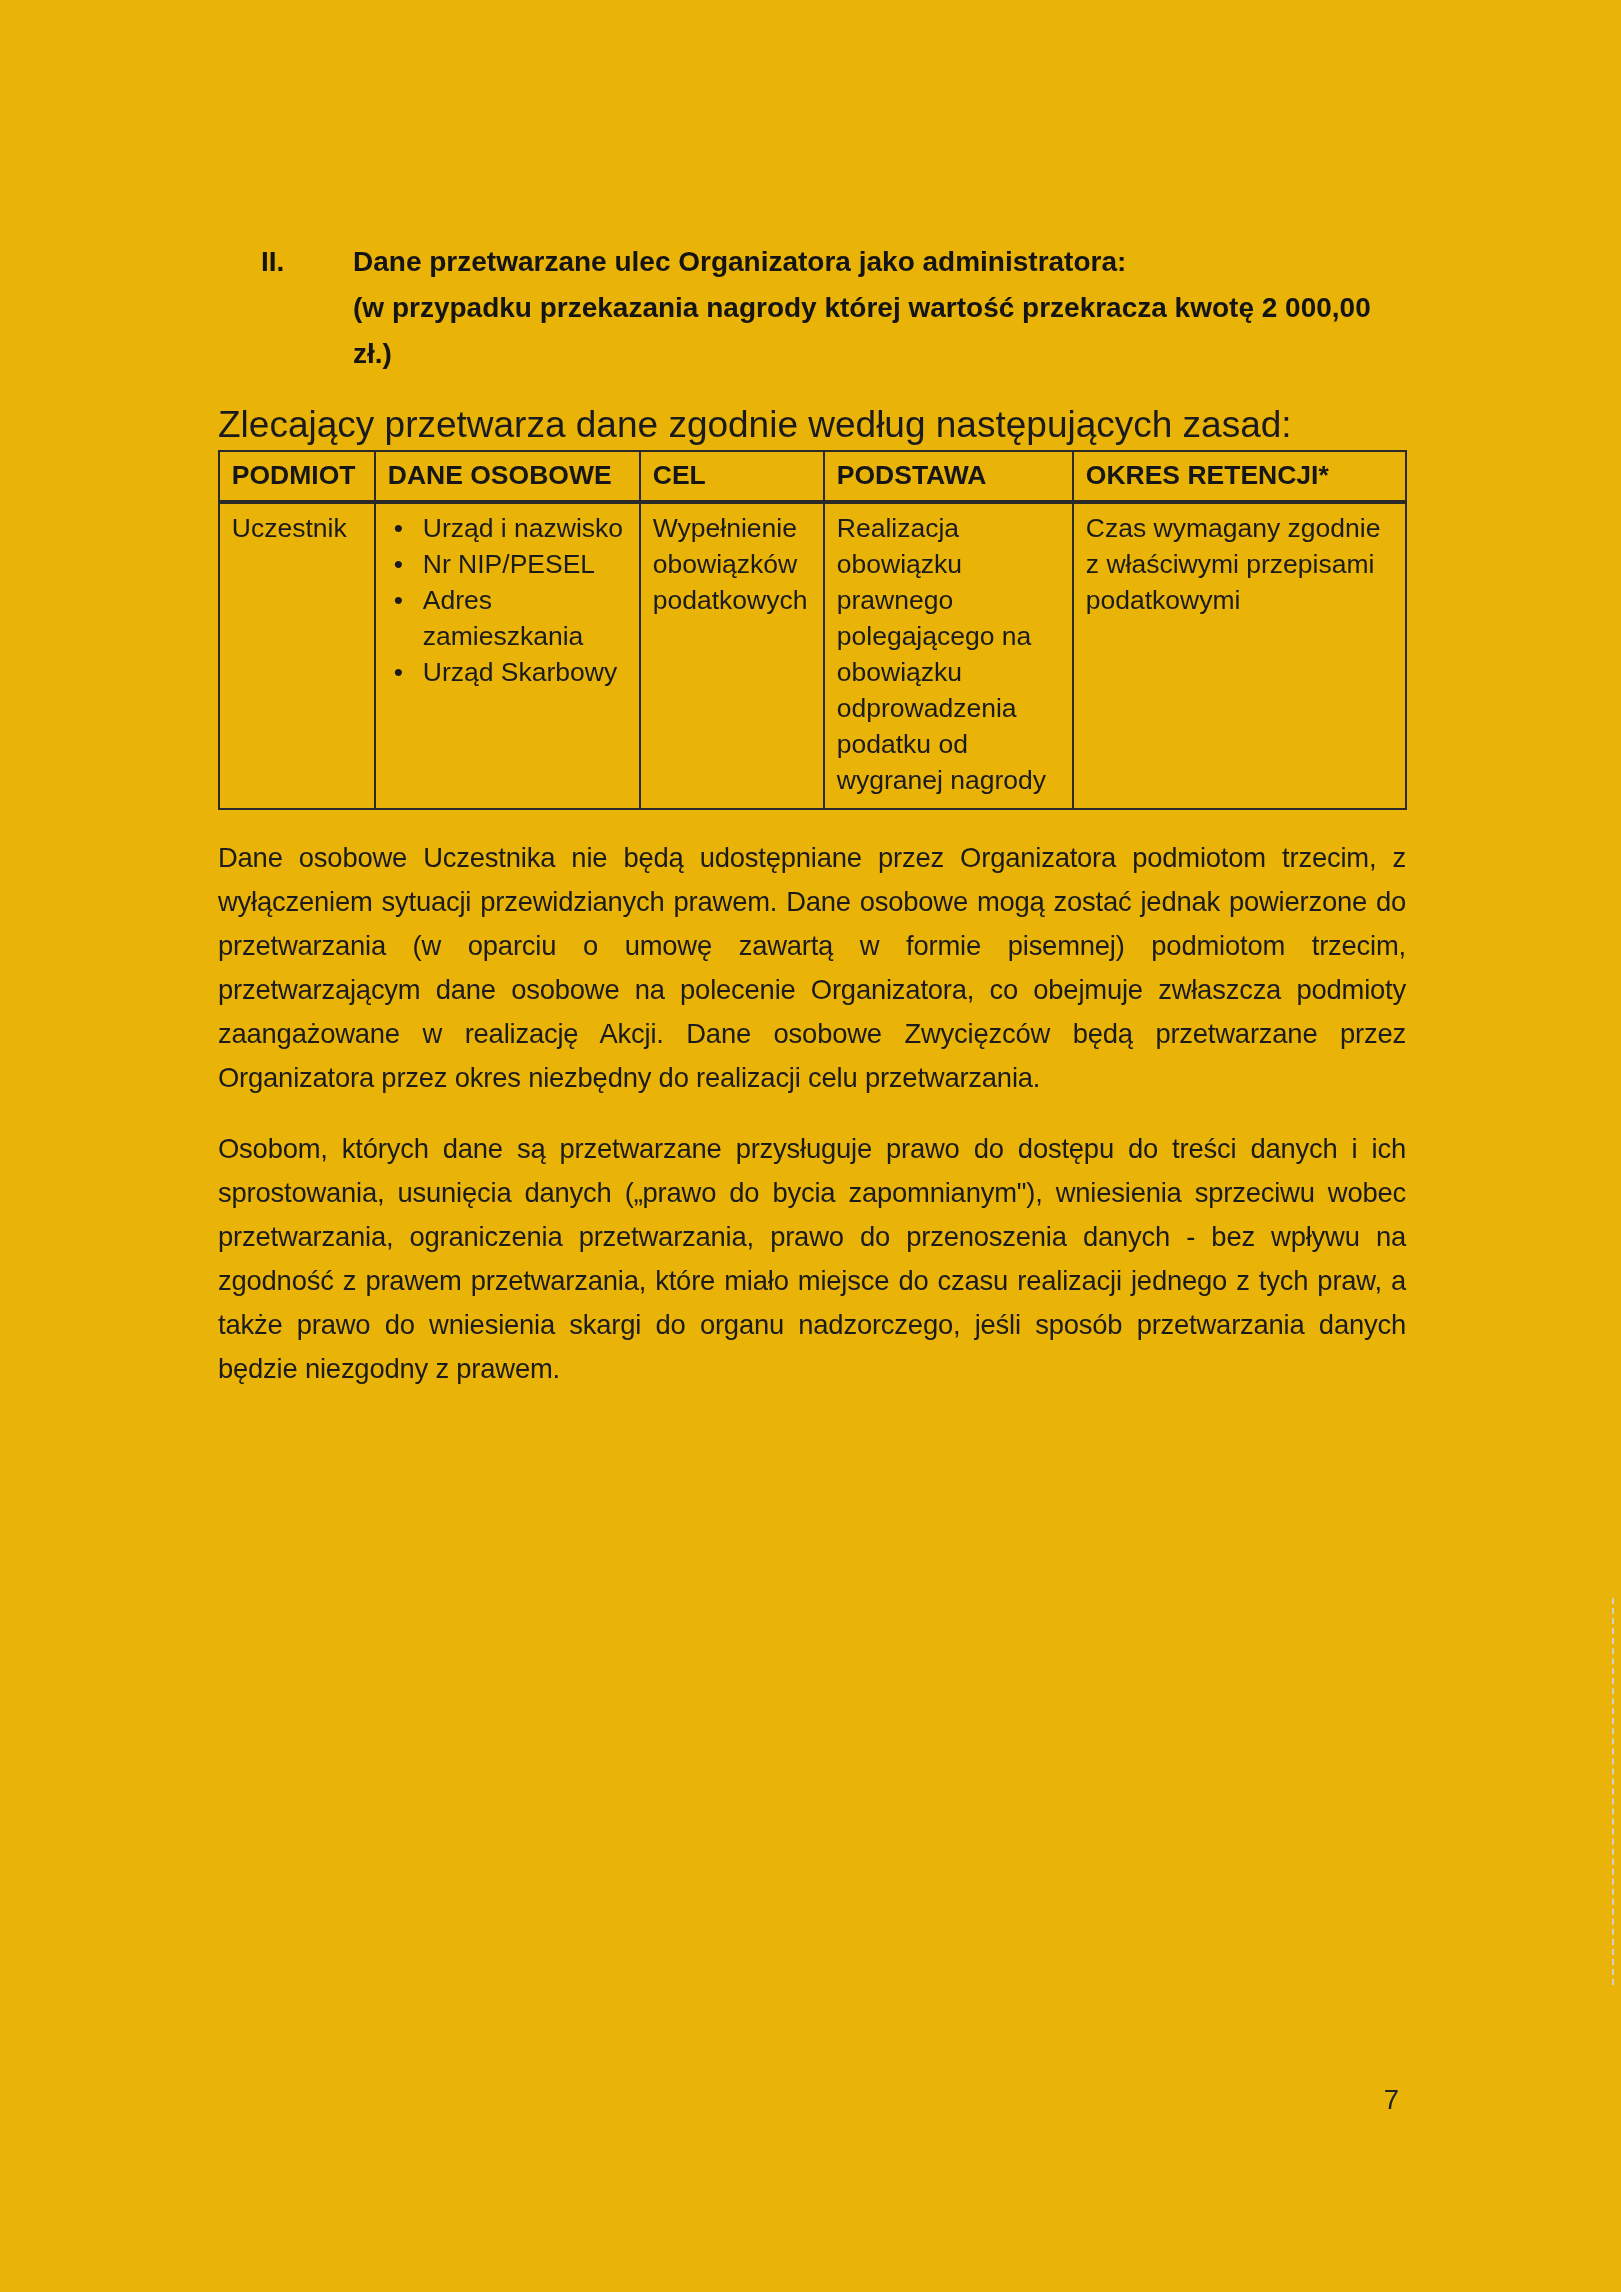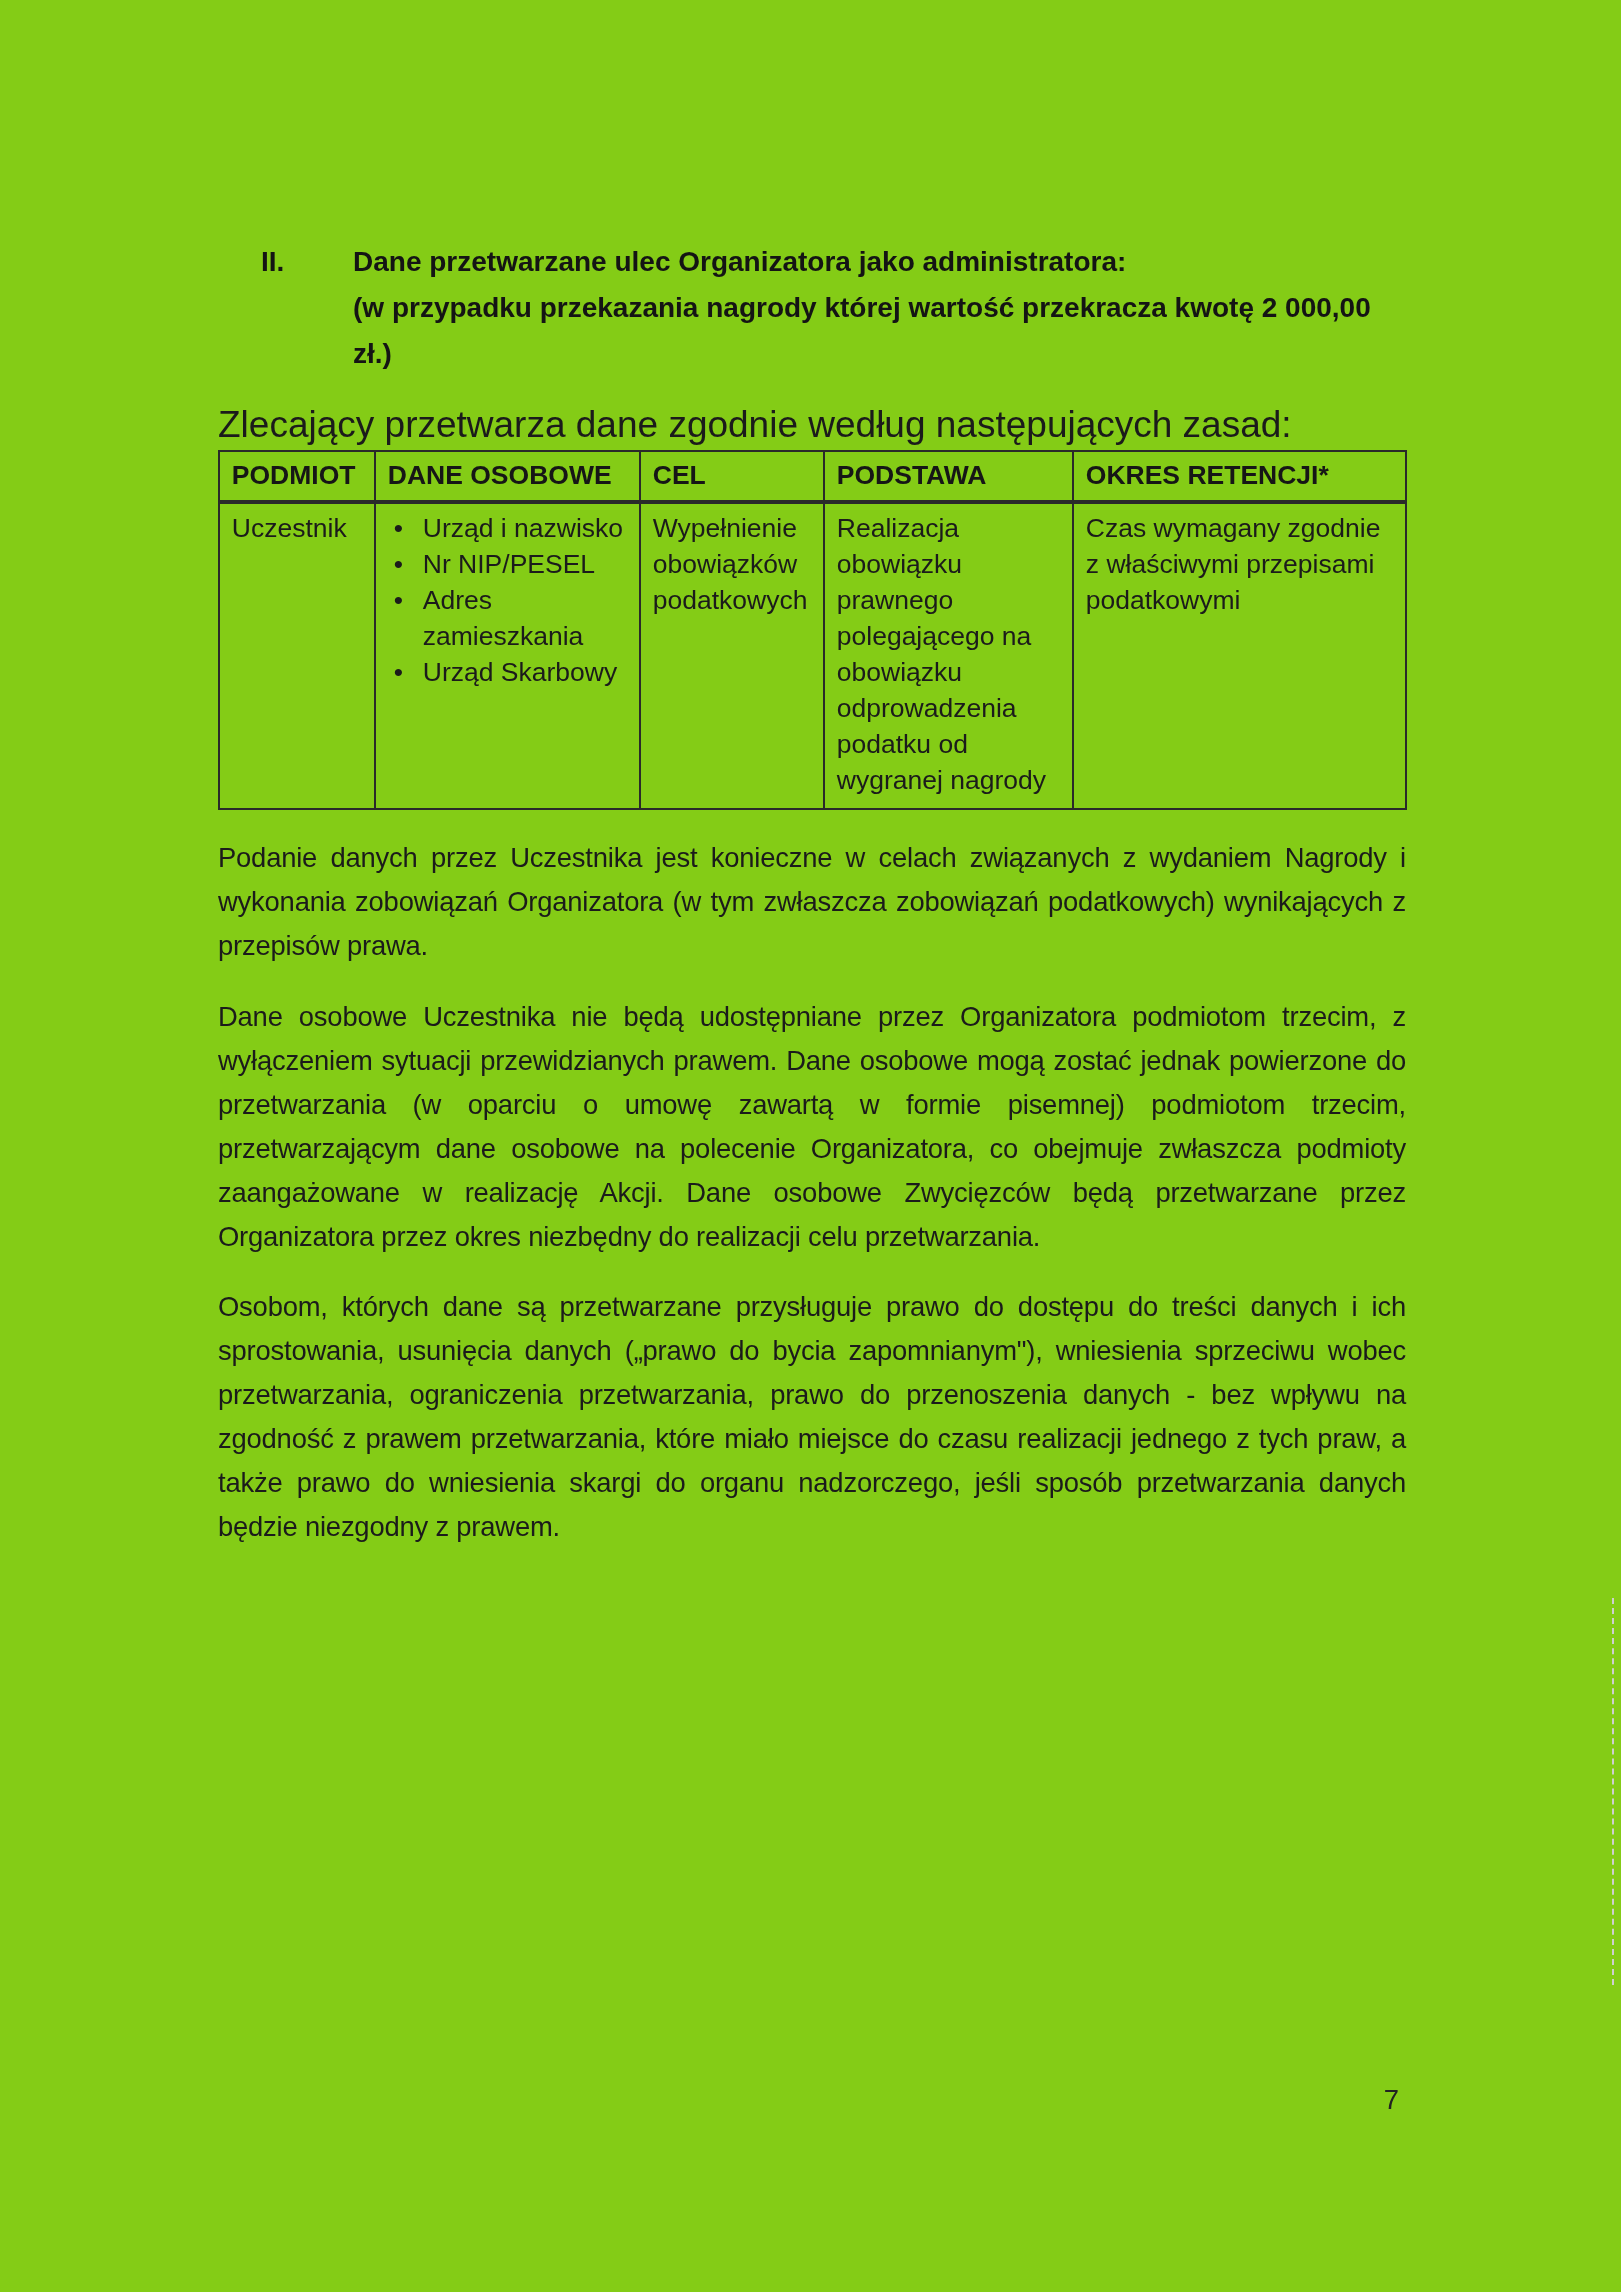--- a/index.html
+++ b/index.html
@@ -1,20 +1,20 @@
 <!DOCTYPE html>
 <html lang="pl"><head>
 <meta charset="utf-8">
 <style>
   html, body { margin: 0; padding: 0; background: #ffffff; }
   .page {
     position: relative;
     width: 1621px;
     height: 2293px;
-    background: #84cc16;
+    background: #eab308;
     font-family: "Liberation Sans", sans-serif;
     color: #1b1b1b;
     overflow: hidden;
   }
   .content {
     position: absolute;
     left: 218px;
     top: 239px;
     width: 1188px;
   }
@@ -146,21 +146,20 @@
             </ul>
           </td>
           <td>Wypełnienie obowiązków podatkowych</td>
           <td>Realizacja obowiązku prawnego polegającego na obowiązku odprowadzenia podatku od wygranej nagrody</td>
           <td>Czas wymagany zgodnie z właściwymi przepisami podatkowymi</td>
         </tr>
       </tbody>
     </table>
 
 
-    <p class="para">Podanie danych przez Uczestnika jest konieczne w celach związanych z wydaniem Nagrody i wykonania zobowiązań Organizatora (w tym zwłaszcza zobowiązań podatkowych) wynikających z przepisów prawa.</p>
     <p class="para">Dane osobowe Uczestnika nie będą udostępniane przez Organizatora podmiotom trzecim, z wyłączeniem sytuacji przewidzianych prawem. Dane osobowe mogą zostać jednak powierzone do przetwarzania (w oparciu o umowę zawartą w formie pisemnej) podmiotom trzecim, przetwarzającym dane osobowe na polecenie Organizatora, co obejmuje zwłaszcza podmioty zaangażowane w realizację Akcji. Dane osobowe Zwycięzców będą przetwarzane przez Organizatora przez okres niezbędny do realizacji celu przetwarzania.</p>
     <p class="para">Osobom, których dane są przetwarzane przysługuje prawo do dostępu do treści danych i ich sprostowania, usunięcia danych („prawo do bycia zapomnianym"), wniesienia sprzeciwu wobec przetwarzania, ograniczenia przetwarzania, prawo do przenoszenia danych - bez wpływu na zgodność z prawem przetwarzania, które miało miejsce do czasu realizacji jednego z tych praw, a także prawo do wniesienia skargi do organu nadzorczego, jeśli sposób przetwarzania danych będzie niezgodny z prawem.</p>
 
   </div>
 
   <div class="scan-artifact"></div>
   <div class="page-number">7</div>
 </div>
 
 

